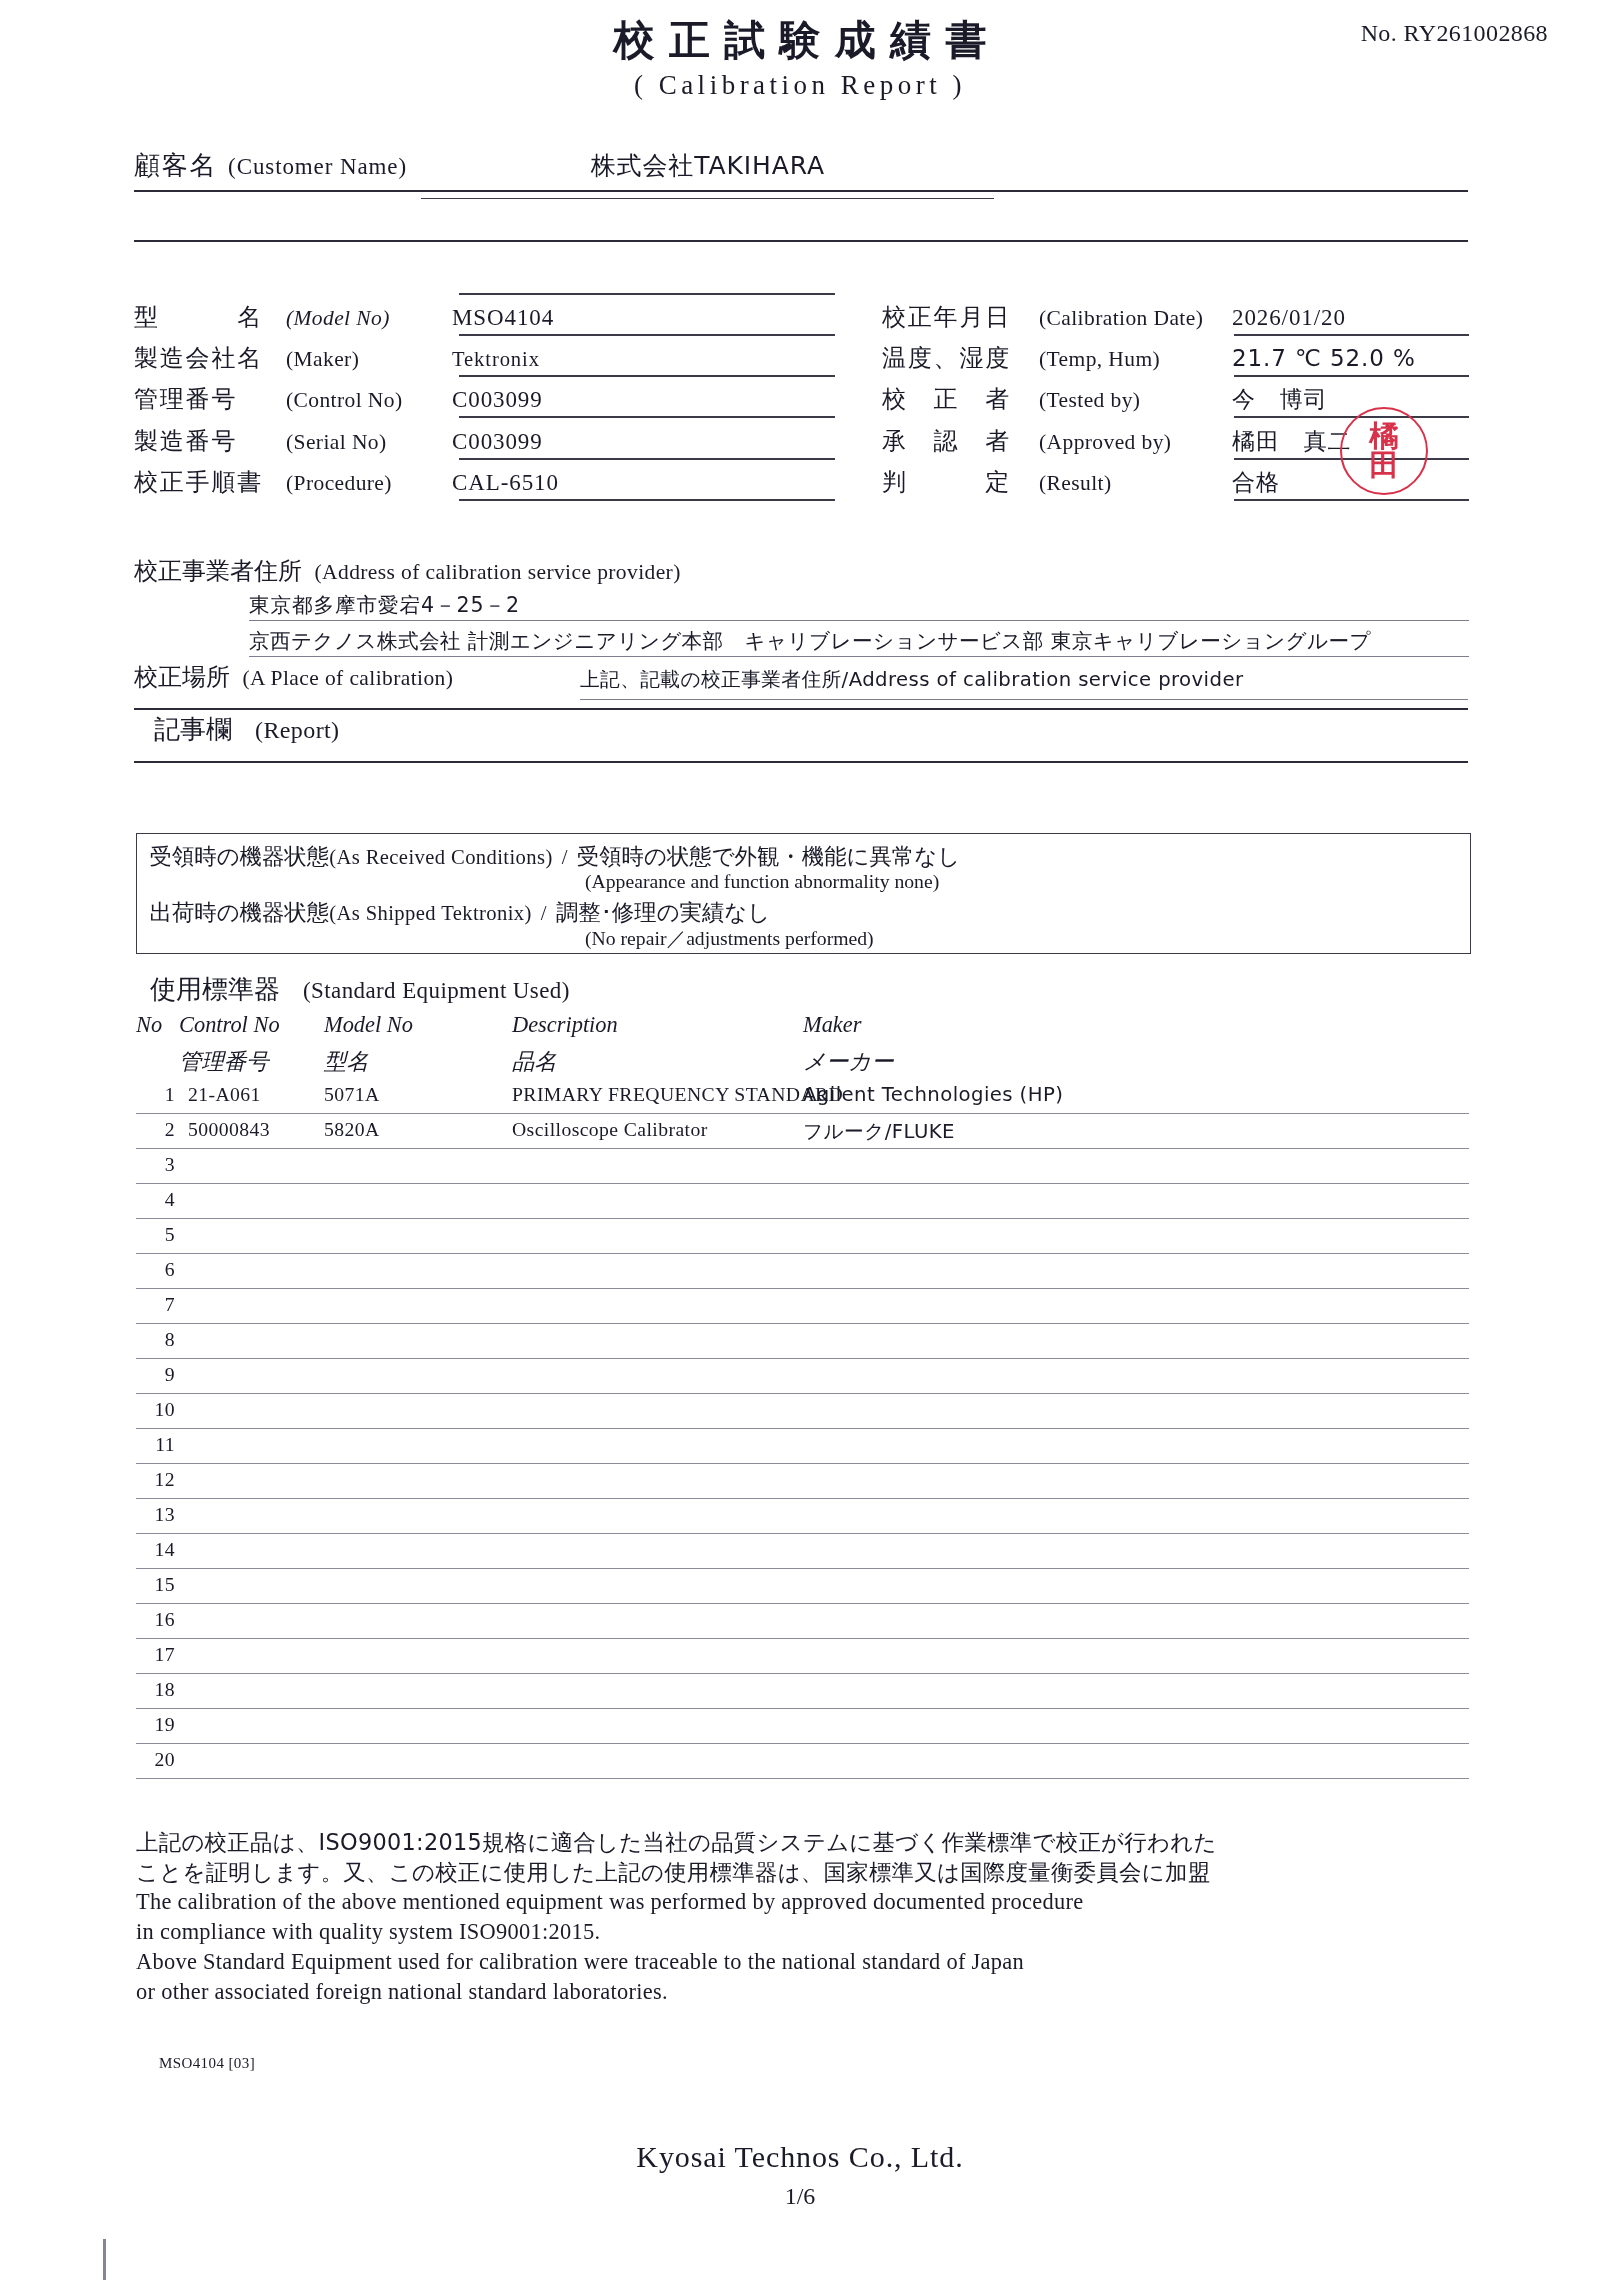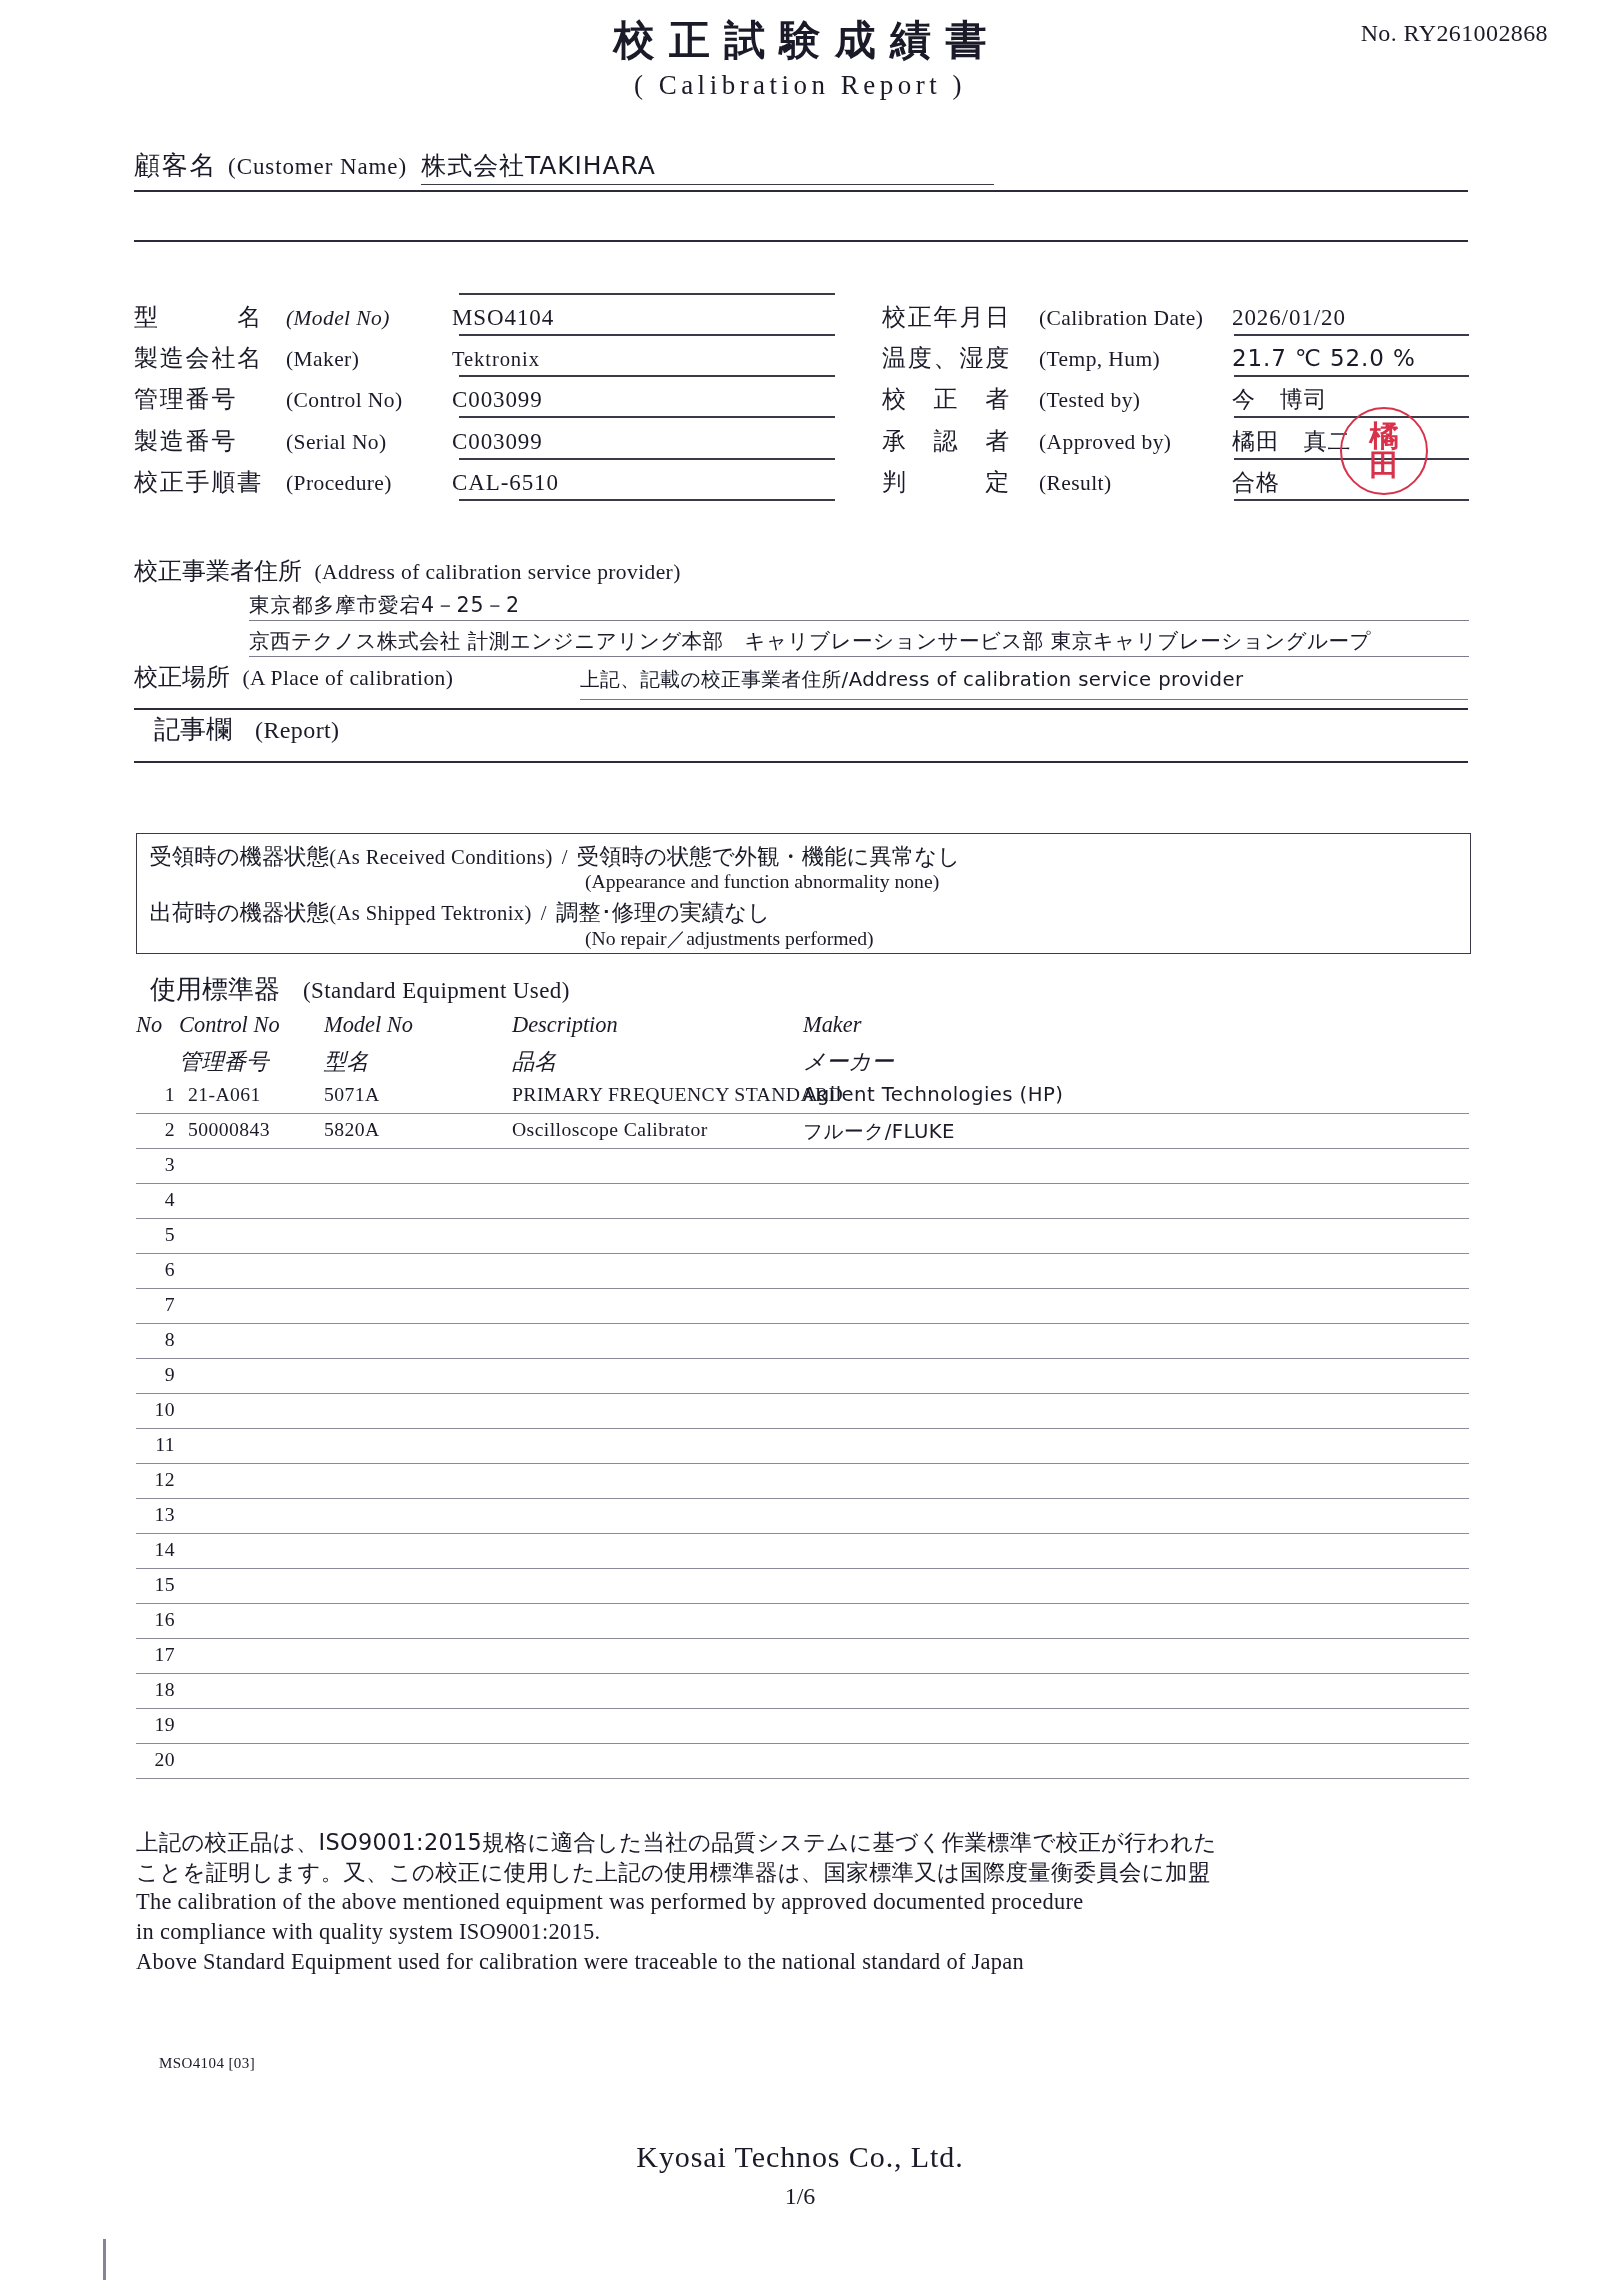--- a/index.html
+++ b/index.html
@@ -32,21 +32,21 @@
   #report-no{
     right:52px;top:19.7px;font-size:24px;letter-spacing:0.4px;
   }
 
   
   #customer-row{left:134px;top:148px;font-size:26px;white-space:nowrap;}
   #customer-row .lbl-jp{letter-spacing:1.8px;}
   #customer-row .lbl-en{font-size:23px;letter-spacing:0.9px;margin-left:10.7px;}
   #customer-value{
     display:inline-block;margin-left:14.3px;font-size:25px;letter-spacing:0.9px;
-    border-bottom:1.8px solid #3a3a48;min-width:573px;padding-bottom:2px;
+    border-bottom:1.8px solid #3a3a48;min-width:573px;padding-bottom:16px;text-align:center;
   }
   #customer-underline{left:134px;top:190px;width:1334px;}
 
   
   .info-left{position:absolute;left:134px;font-size:24px;white-space:nowrap;}
   .info-right{position:absolute;left:882px;font-size:24px;white-space:nowrap;}
   .k-jp{display:inline-block;letter-spacing:1.8px;}
   .k-en{display:inline-block;font-size:21.5px;letter-spacing:0.4px;}
   .val{
     display:inline-block;font-size:23px;letter-spacing:0.9px;
@@ -376,20 +376,21 @@
         <span class="c c-maker jp"></span>
       </div>
     </div>
 
   <div id="statement">
     <div class="jl jp">上記の校正品は、ISO9001:2015規格に適合した当社の品質システムに基づく作業標準で校正が行われた</div>
     <div class="jl jp">ことを証明します。又、この校正に使用した上記の使用標準器は、国家標準又は国際度量衡委員会に加盟</div>
     <div class="el">The calibration of the above mentioned equipment was performed by approved documented procedure</div>
     <div class="el">in compliance with quality system ISO9001:2015.</div>
     <div class="el">Above Standard Equipment used for calibration were traceable to the national standard of Japan</div>
+    <div class="el">or other associated foreign national standard laboratories.</div>
   </div>
   <div class="abs" id="model-ref">MSO4104 [03]</div>
 
   <div class="abs" id="company">Kyosai Technos Co., Ltd.</div>
   <div class="abs" id="pageno">1/6</div>
   <div id="edge-mark"></div>
 
 </div>
 
 

